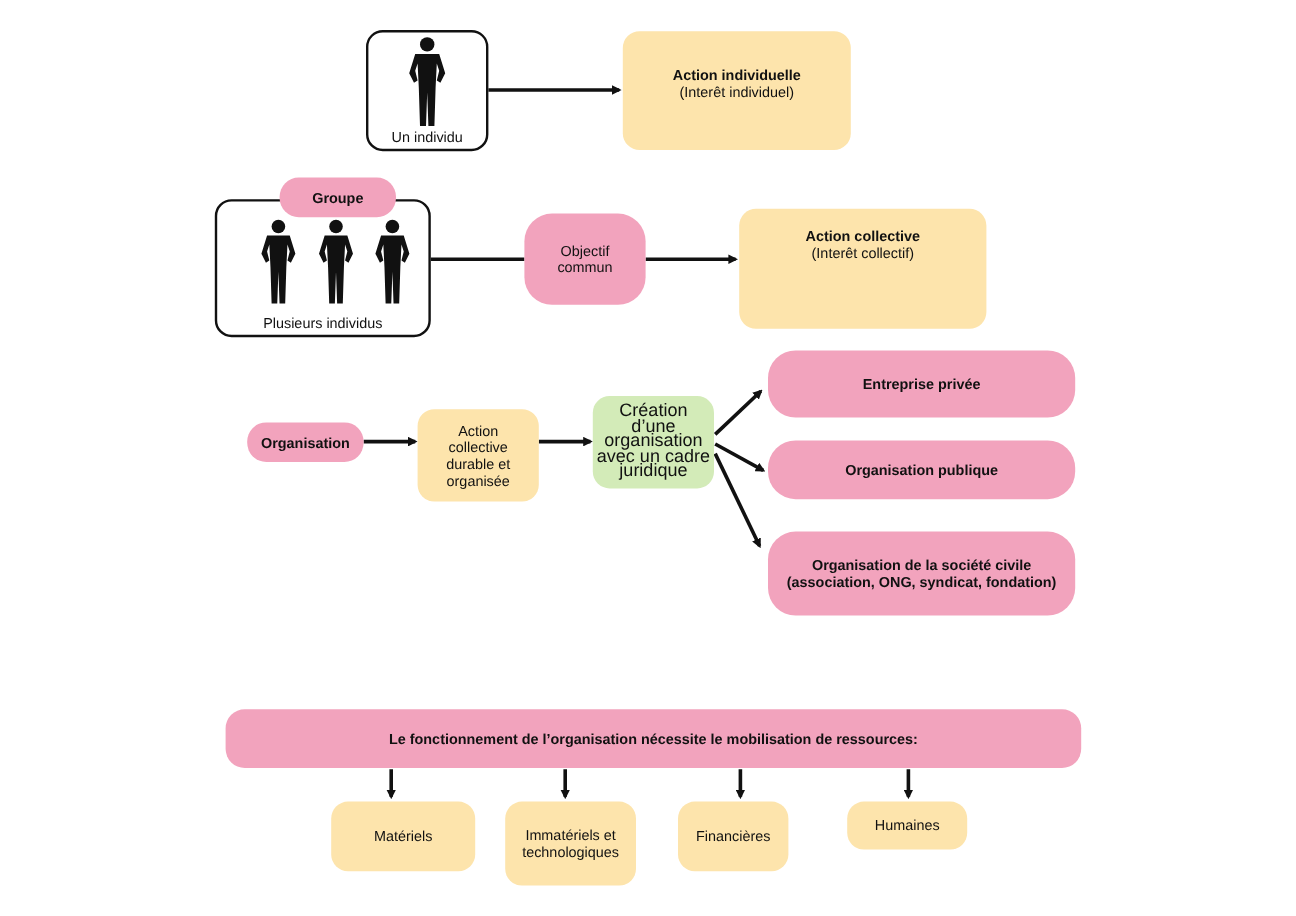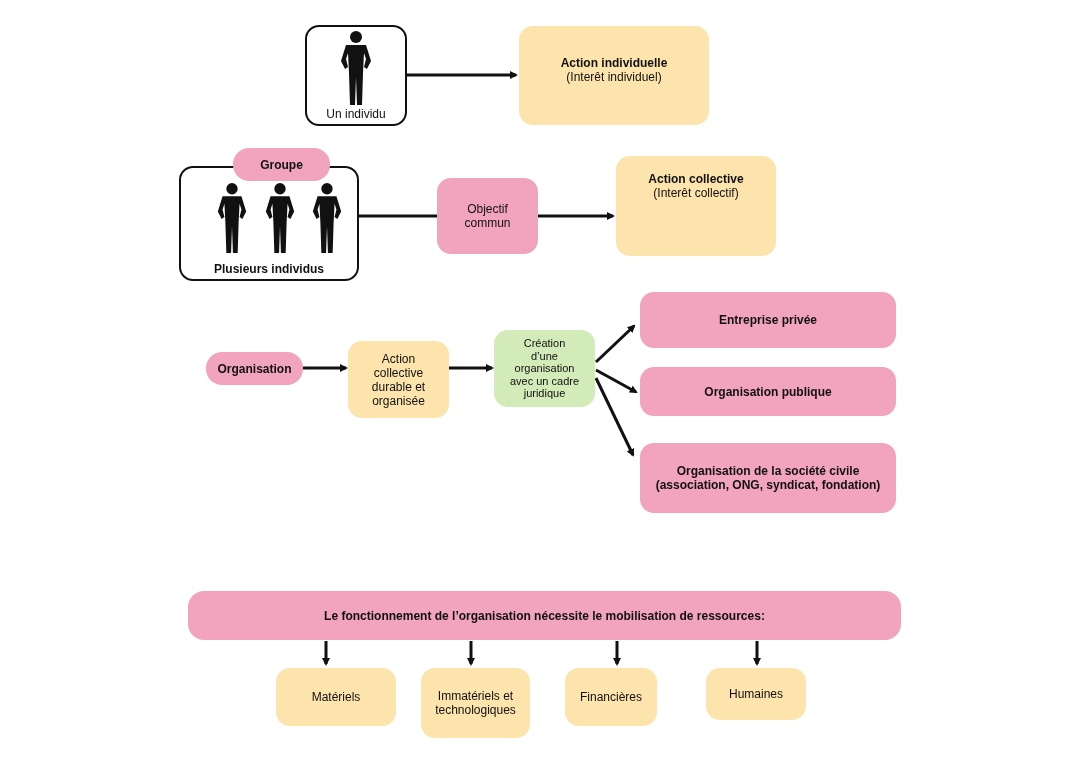--- a/index.html
+++ b/index.html
@@ -2,21 +2,21 @@
 <html><head>
   <meta charset="utf-8">
   <style>
     html, body { margin: 0; padding: 0; background: #ffffff; }
     body { width: 1080px; height: 763px; position: relative; overflow: hidden;
            font-family: "Liberation Sans", "DejaVu Sans", sans-serif; color: #111; }
     .box { position: absolute; display: flex; flex-direction: column; align-items: center;
            justify-content: center; text-align: center; box-sizing: border-box;
            border-radius: 14px; font-size: 12px; line-height: 14px; }
     .yellow { background: #fde4ac; }
-    .pink { background: #f2a3bd; }
+    .pink { background: #f2a3bd; border-radius: 23px; }
     .green { background: #d3ebb8; }
     .bold { font-weight: bold; }
     .person-frame { position: absolute; border: 2px solid #111; border-radius: 14px; background: #fff; box-sizing: border-box; padding-left: 22px; }
     svg.lines { position: absolute; left: 0; top: 0; width: 1080px; height: 763px; pointer-events: none; }
     .person { position: absolute; }
     .caption { position: absolute; font-size: 12px; width: 100%; text-align: center; left: 0; }
   </style>
 </head>
 <body>
 
@@ -59,48 +59,48 @@
     <path d="M8,16 L28,16 L33,32 L29,40 L26,38 L28,30 L26,24 L25,44 L24,76 L19,76 L18,48 L17,76 L12,76 L11,44 L10,24 L8,30 L10,38 L7,40 L3,32 Z" fill="#111"></path>
   </svg>
   <svg class="person" style="left:82px; top:10px;" width="34" height="80" viewBox="0 0 36 78">
     <circle cx="18" cy="8" r="6" fill="#111"></circle>
     <path d="M8,16 L28,16 L33,32 L29,40 L26,38 L28,30 L26,24 L25,44 L24,76 L19,76 L18,48 L17,76 L12,76 L11,44 L10,24 L8,30 L10,38 L7,40 L3,32 Z" fill="#111"></path>
   </svg>
   <svg class="person" style="left:129px; top:10px;" width="34" height="80" viewBox="0 0 36 78">
     <circle cx="18" cy="8" r="6" fill="#111"></circle>
     <path d="M8,16 L28,16 L33,32 L29,40 L26,38 L28,30 L26,24 L25,44 L24,76 L19,76 L18,48 L17,76 L12,76 L11,44 L10,24 L8,30 L10,38 L7,40 L3,32 Z" fill="#111"></path>
   </svg>
-  <div class="caption" style="top:94px;font-weight:bold;">Plusieurs individus</div>
+  <div class="caption" style="top:94px;">Plusieurs individus</div>
 </div>
 <div class="box pink bold" style="left:233px; top:148px; width:97px; height:33px; border-radius:16px;">
   <span>Groupe</span>
 </div>
 
 <div class="box pink" style="left:437px; top:178px; width:101px; height:76px;">
   <div>Objectif</div>
   <div>commun</div>
 </div>
 
-<div class="box yellow" style="left:616px; top:156px; width:160px; height:100px; justify-content:flex-start; padding-top:16px;">
+<div class="box yellow" style="left:616px; top:174px; width:206px; height:100px; justify-content:flex-start; padding-top:16px;">
   <div class="bold">Action collective</div>
   <div>(Interêt collectif)</div>
 </div>
 
 <div class="box pink bold" style="left:206px; top:352px; width:97px; height:33px; border-radius:16px;">
   <span>Organisation</span>
 </div>
 
 <div class="box yellow" style="left:348px; top:341px; width:101px; height:77px;">
   <div>Action</div>
   <div>collective</div>
   <div>durable et</div>
   <div>organisée</div>
 </div>
 
-<div class="box green" style="left:494px; top:330px; width:101px; height:77px; font-size:11px; line-height:12.5px;">
+<div class="box green" style="left:494px; top:330px; width:101px; height:77px; font-size:15px; line-height:12.5px;">
   <div>Création</div>
   <div>d’une</div>
   <div>organisation</div>
   <div>avec un cadre</div>
   <div>juridique</div>
 </div>
 
 <div class="box pink bold" style="left:640px; top:292px; width:256px; height:56px;">
   <div>Entreprise privée</div>
 </div>
@@ -119,15 +119,15 @@
 <div class="box yellow" style="left:276px; top:668px; width:120px; height:58px;">
   <div>Matériels</div>
 </div>
 <div class="box yellow" style="left:421px; top:668px; width:109px; height:70px;">
   <div>Immatériels et</div>
   <div>technologiques</div>
 </div>
 <div class="box yellow" style="left:565px; top:668px; width:92px; height:58px;">
   <div>Financières</div>
 </div>
-<div class="box yellow" style="left:706px; top:668px; width:100px; height:52px;">
+<div class="box yellow" style="left:706px; top:668px; width:100px; height:40px;">
   <div>Humaines</div>
 </div>
 
 </body></html>

